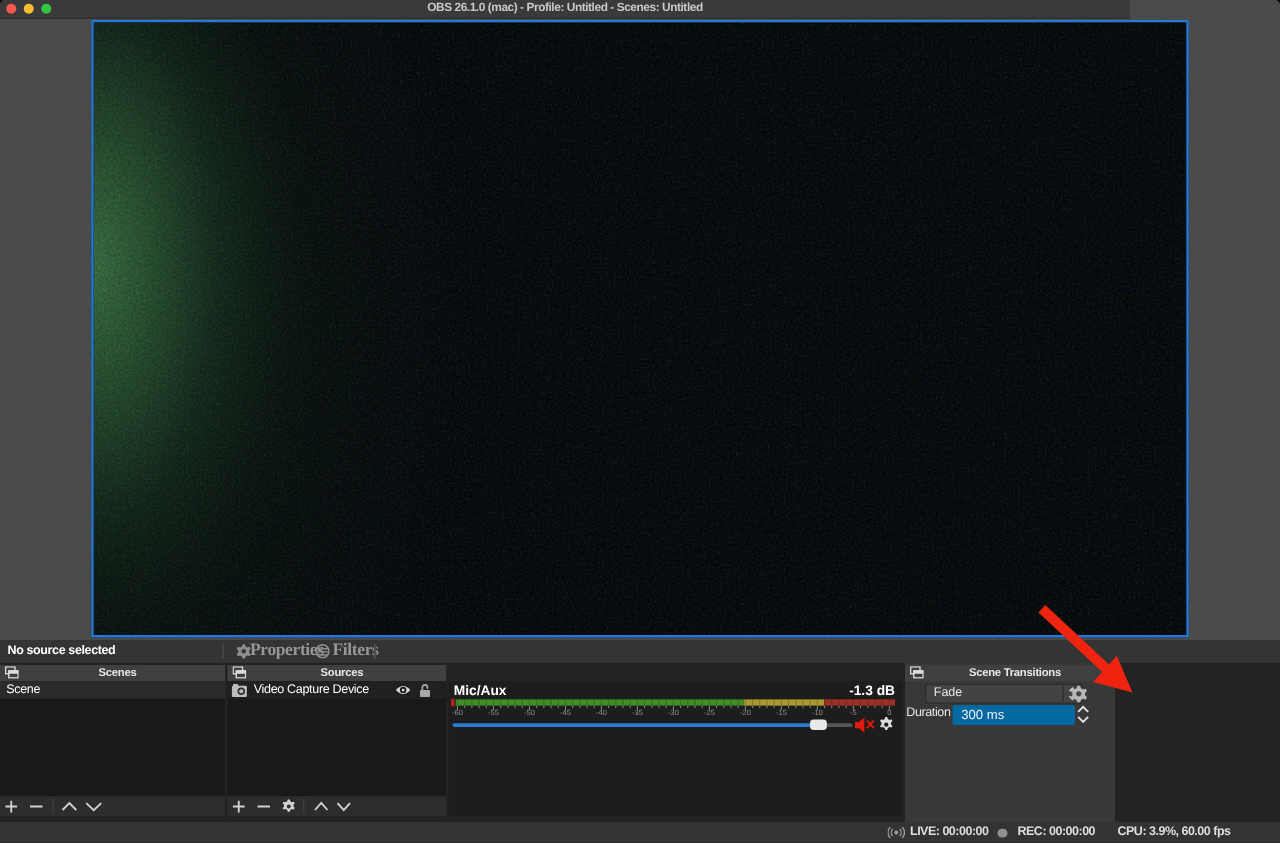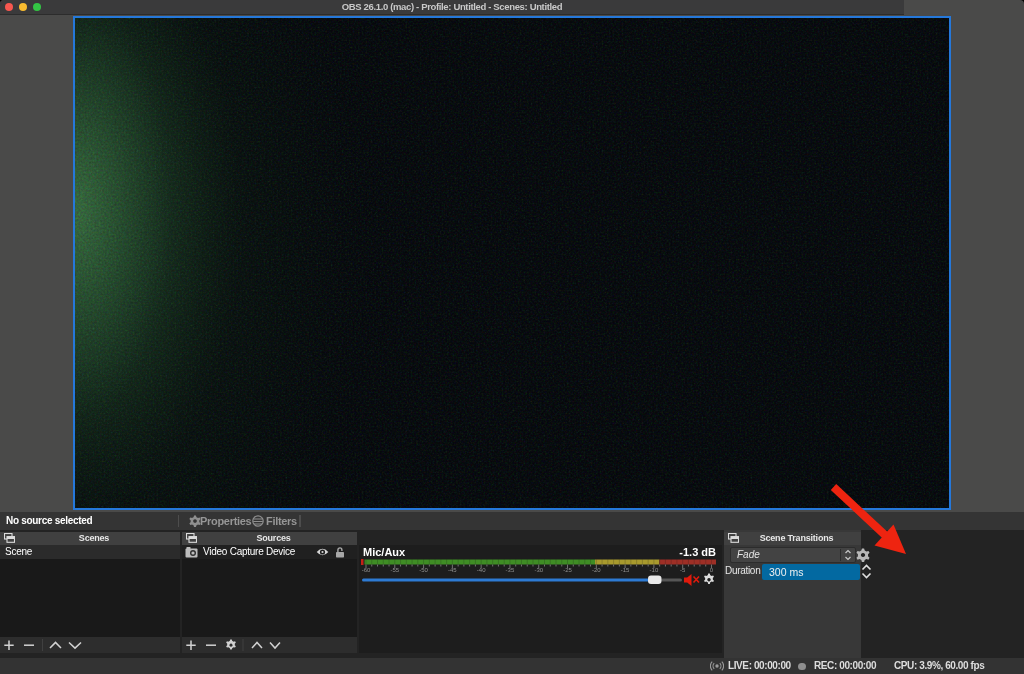--- a/index.html
+++ b/index.html
@@ -14,21 +14,21 @@
   .light{position:absolute;top:2.8px;width:8px;height:8px;border-radius:50%;}
   #title{width:100%;text-align:center;font-size:9.5px;font-weight:bold;
          color:#c9c9c9;line-height:14.5px;letter-spacing:-0.35px;}
   
   #preview{left:73px;top:16px;width:878px;height:494px;border:2px solid #2578da;
            background:#030309;}
   
   #nsbar{left:0;top:512px;width:1024px;height:18px;background:#343434;
          color:#fff;font-size:10px;font-weight:bold;line-height:18px;letter-spacing:-0.3px;}
   #nsbar .sep{position:absolute;top:3px;width:1.5px;height:12px;background:#4d4d4d;}
-  .graybtn{color:#969696;font-weight:bold;font-size:11px;letter-spacing:-0.3px;}
+  .graybtn{color:#969696;font-weight:bold;font-size:14px;letter-spacing:-0.3px;font-family:Liberation Serif, serif;}
   
   #docks{left:0;top:530px;width:1024px;height:128px;background:#232323;}
   .dock{position:absolute;top:0;height:128px;}
   .dhead{position:absolute;left:0;top:1.5px;right:0;height:13.5px;background:#404040;padding-left:8px;
          text-align:center;color:#e8e8e8;font-size:9px;font-weight:bold;line-height:13.5px;letter-spacing:-0.2px;}
   .dicon{position:absolute;left:4px;top:1.8px;}
   .list{position:absolute;left:0;top:15px;right:0;background:#191919;}
   .dtool{position:absolute;left:0;right:0;top:107px;height:16px;background:#2d2d2d;}
   .row{position:absolute;left:0;right:0;top:0;height:13px;color:#fff;font-size:10px;letter-spacing:-0.25px;}
   
@@ -324,27 +324,27 @@
           <g fill="#e01a0c">
             <path d="M325 32.5 h3.2 l4.3 -3.6 v12.2 l-4.3 -3.6 h-3.2 Z"></path>
             <path d="M334.5 31.5 l5.5 6 M340 31.5 l-5.5 6" stroke="#e01a0c" stroke-width="1.6"></path>
           </g>
           <g fill="#dcdcdc">
             <path d="M349.2 28.6 l1.6 0 l0.45 1.55 a4.6 4.6 0 0 1 1.35 0.8 l1.55-0.5 l0.8 1.35 l-1.15 1.15 a4.6 4.6 0 0 1 0 1.6 l1.15 1.15 l-0.8 1.35 l-1.55-0.5 a4.6 4.6 0 0 1-1.35 0.8 l-0.45 1.55 l-1.6 0 l-0.45-1.55 a4.6 4.6 0 0 1-1.35-0.8 l-1.55 0.5 l-0.8-1.35 l1.15-1.15 a4.6 4.6 0 0 1 0-1.6 l-1.15-1.15 l0.8-1.35 l1.55 0.5 a4.6 4.6 0 0 1 1.35-0.8 Z M350 33 a1.7 1.7 0 1 0 0.001 0 Z"></path>
           </g>
         </svg>
       </div>
     </div>
-    <div class="dock" style="left:724px;width:137px;background:#383838;">
+    <div class="dock" style="left:724px;width:168px;background:#383838;">
       <div class="dhead"><svg class="dicon" width="11" height="10" viewBox="0 0 11 10">
             <rect x="0.5" y="0.5" width="7.5" height="5.5" fill="none" stroke="#dcdcdc" stroke-width="1.1"></rect>
             <rect x="3" y="3.6" width="7.5" height="5.7" fill="#404040" stroke="#dcdcdc" stroke-width="1.1"></rect>
             <rect x="3" y="3.6" width="7.5" height="2.4" fill="#dcdcdc"></rect>
           </svg>Scene Transitions</div>
-      <div class="abs" style="left:6px;top:17px;width:126px;height:15.5px;background:#434343;border:1px solid #2c2c2c;border-radius:2px;font-style:italic;">
+      <div class="abs" style="left:16px;top:17px;width:126px;height:15.5px;background:#434343;border:1px solid #2c2c2c;border-radius:2px;">
         <span style="position:absolute;left:6px;top:0;line-height:14px;font-size:10px;color:#e6e6e6;">Fade</span>
         <div style="position:absolute;right:14.5px;top:1px;bottom:1px;width:1px;background:#2c2c2c;"></div>
         <svg width="10" height="12" viewBox="0 0 10 12" style="position:absolute;right:2.5px;top:1px;">
           <path d="M2.5 4 L5 1.5 L7.5 4" fill="none" stroke="#c9c9c9" stroke-width="1.2"></path>
           <path d="M2.5 8 L5 10.5 L7.5 8" fill="none" stroke="#c9c9c9" stroke-width="1.2"></path>
         </svg>
       </div>
       <svg width="14" height="14" viewBox="0 0 14 14" style="position:absolute;left:132px;top:18px;">
         <path fill="#b8b8b8" d="M5.9 0.5 l2.2 0 l0.6 2.1 a5.6 5.6 0 0 1 1.65 0.95 l2.1-0.65 l1.1 1.9 l-1.55 1.55 a5.6 5.6 0 0 1 0 1.9 l1.55 1.55 l-1.1 1.9 l-2.1-0.65 a5.6 5.6 0 0 1-1.65 0.95 l-0.6 2.1 l-2.2 0 l-0.6-2.1 a5.6 5.6 0 0 1-1.65-0.95 l-2.1 0.65 l-1.1-1.9 l1.55-1.55 a5.6 5.6 0 0 1 0-1.9 l-1.55-1.55 l1.1-1.9 l2.1 0.65 a5.6 5.6 0 0 1 1.65-0.95 Z M7 4.9 a2.1 2.1 0 1 0 0.001 0 Z"></path>
       </svg>

